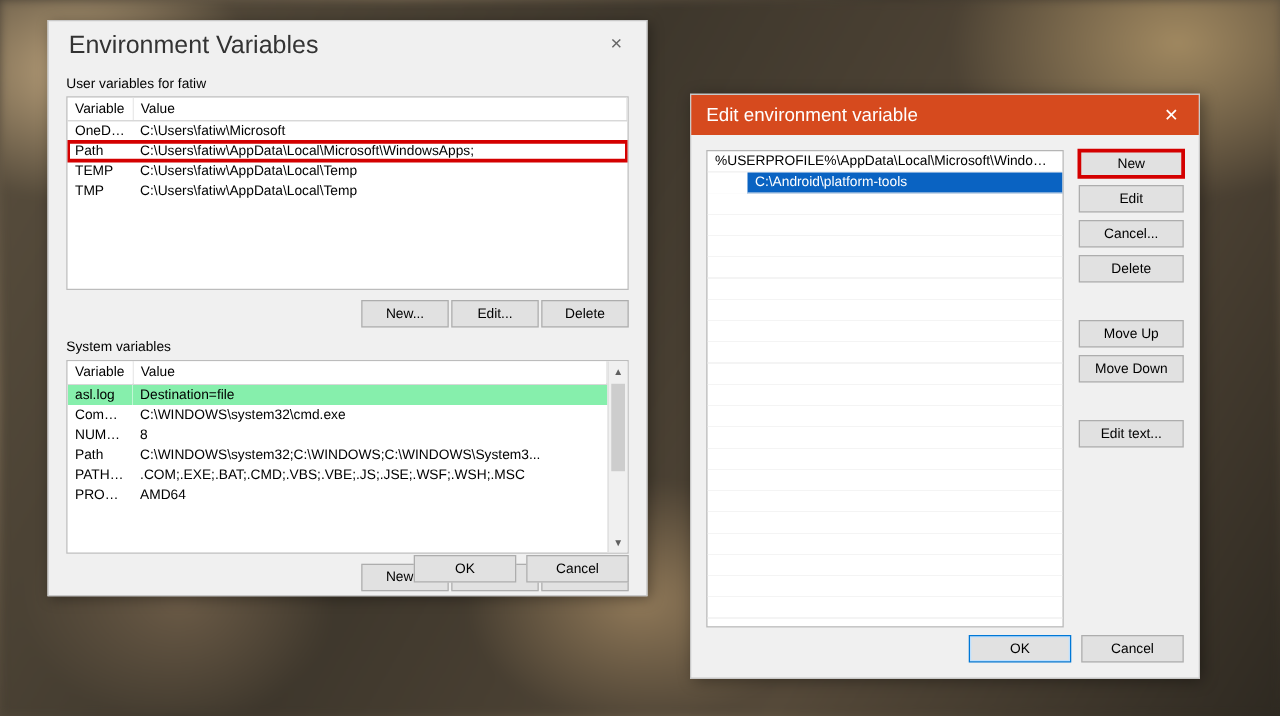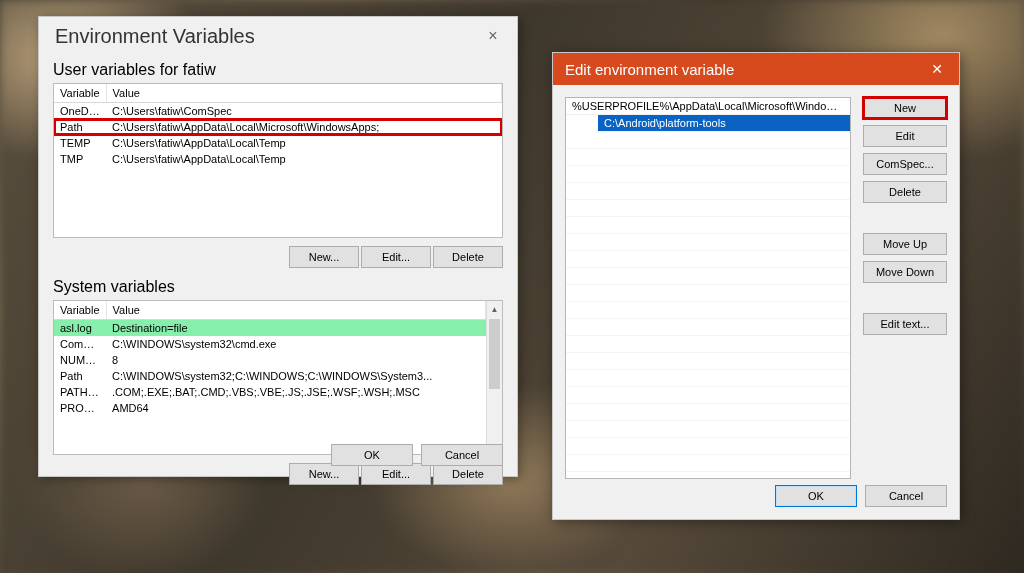--- a/index.html
+++ b/index.html
@@ -43,21 +43,21 @@
   }
   .dlg-env .close {
     font-size:16px; color:#666; width:28px; text-align:center;
     cursor:pointer;
   }
 
   .group {
     margin:6px 14px 10px 14px;
   }
   .group-label {
-    font-size:16px; color:#000; margin-bottom:4px;
+    font-size:11px; color:#000; margin-bottom:4px;
   }
   .table-wrap {
     background:#fff;
     border:1px solid #bcbcbc;
     height:155px;
     overflow:hidden;
     position:relative;
   }
   .table-wrap.tall { height:155px; }
   table.vars {
@@ -120,21 +120,21 @@
   .table-wrap .sb .arr {
     position:absolute; left:0; right:0; height:16px;
     display:flex;align-items:center;justify-content:center;
     color:#606060; font-size:8px;
   }
   .table-wrap .sb .arr.up{top:0;} .table-wrap .sb .arr.dn{bottom:0;}
 
   
   .dlg-edit {
     position:absolute;
-    left:552px; top:52px;
+    left:552px; top:75px;
     width:408px; height:468px;
     background:#f0f0f0;
     border:1px solid #c8c8c8;
     box-shadow: 2px 2px 12px rgba(0,0,0,0.4);
   }
   .dlg-edit .titlebar2 {
     height:32px;
     background:#d64a1e;
     color:#fff;
     display:flex; align-items:center; justify-content:space-between;
@@ -206,21 +206,21 @@
       <table class="vars">
         <thead>
           <tr>
             <th>Variable</th>
             <th>Value</th>
           </tr>
         </thead>
         <tbody id="user-vars-body">
             <tr>
               <td>OneDrive</td>
-              <td>C:\Users\fatiw\ComSpec</td>
+              <td>C:\Users\fatiw\Microsoft</td>
             </tr>
             <tr class="redbox">
               <td>Path</td>
               <td>C:\Users\fatiw\AppData\Local\Microsoft\WindowsApps;</td>
             </tr>
             <tr>
               <td>TEMP</td>
               <td>C:\Users\fatiw\AppData\Local\Temp</td>
             </tr>
             <tr>
@@ -302,21 +302,21 @@
     <div class="list">
       <div class="grid"></div>
       <div id="path-rows" style="position:relative;">
           <div class="list-row">%USERPROFILE%\AppData\Local\Microsoft\WindowsApps</div>
           <div class="list-row sel">C:\Android\platform-tools</div>
         </div>
     </div>
     <div class="side-btns">
       <div class="btn redbox">New</div>
       <div class="btn">Edit</div>
-      <div class="btn">ComSpec...</div>
+      <div class="btn">Cancel...</div>
       <div class="btn">Delete</div>
       <div class="gap"></div>
       <div class="btn">Move Up</div>
       <div class="btn">Move Down</div>
       <div class="gap"></div>
       <div class="btn">Edit text...</div>
     </div>
     <div class="footer2">
       <div class="btn wide def">OK</div>
       <div class="btn wide">Cancel</div>

